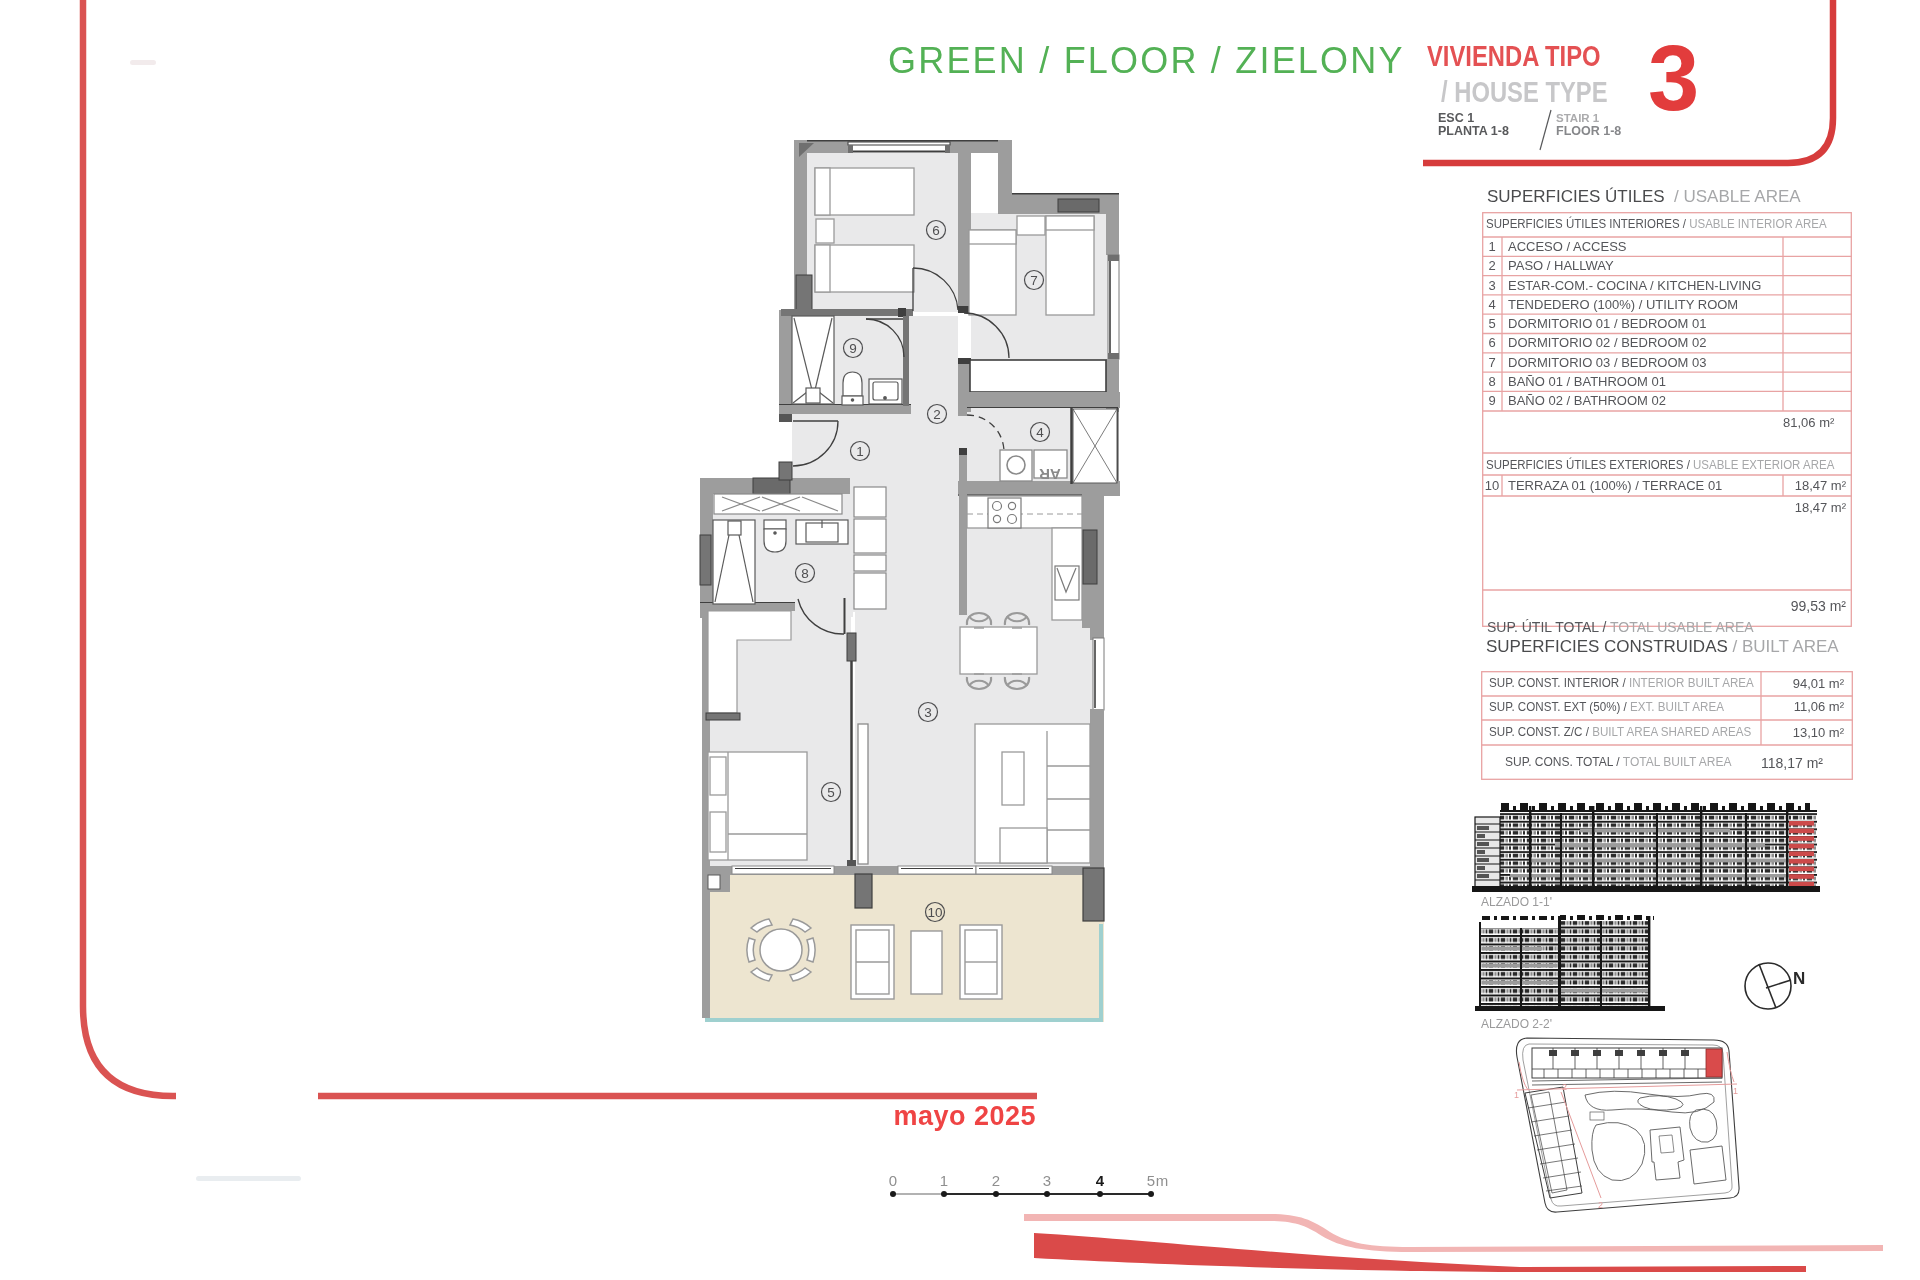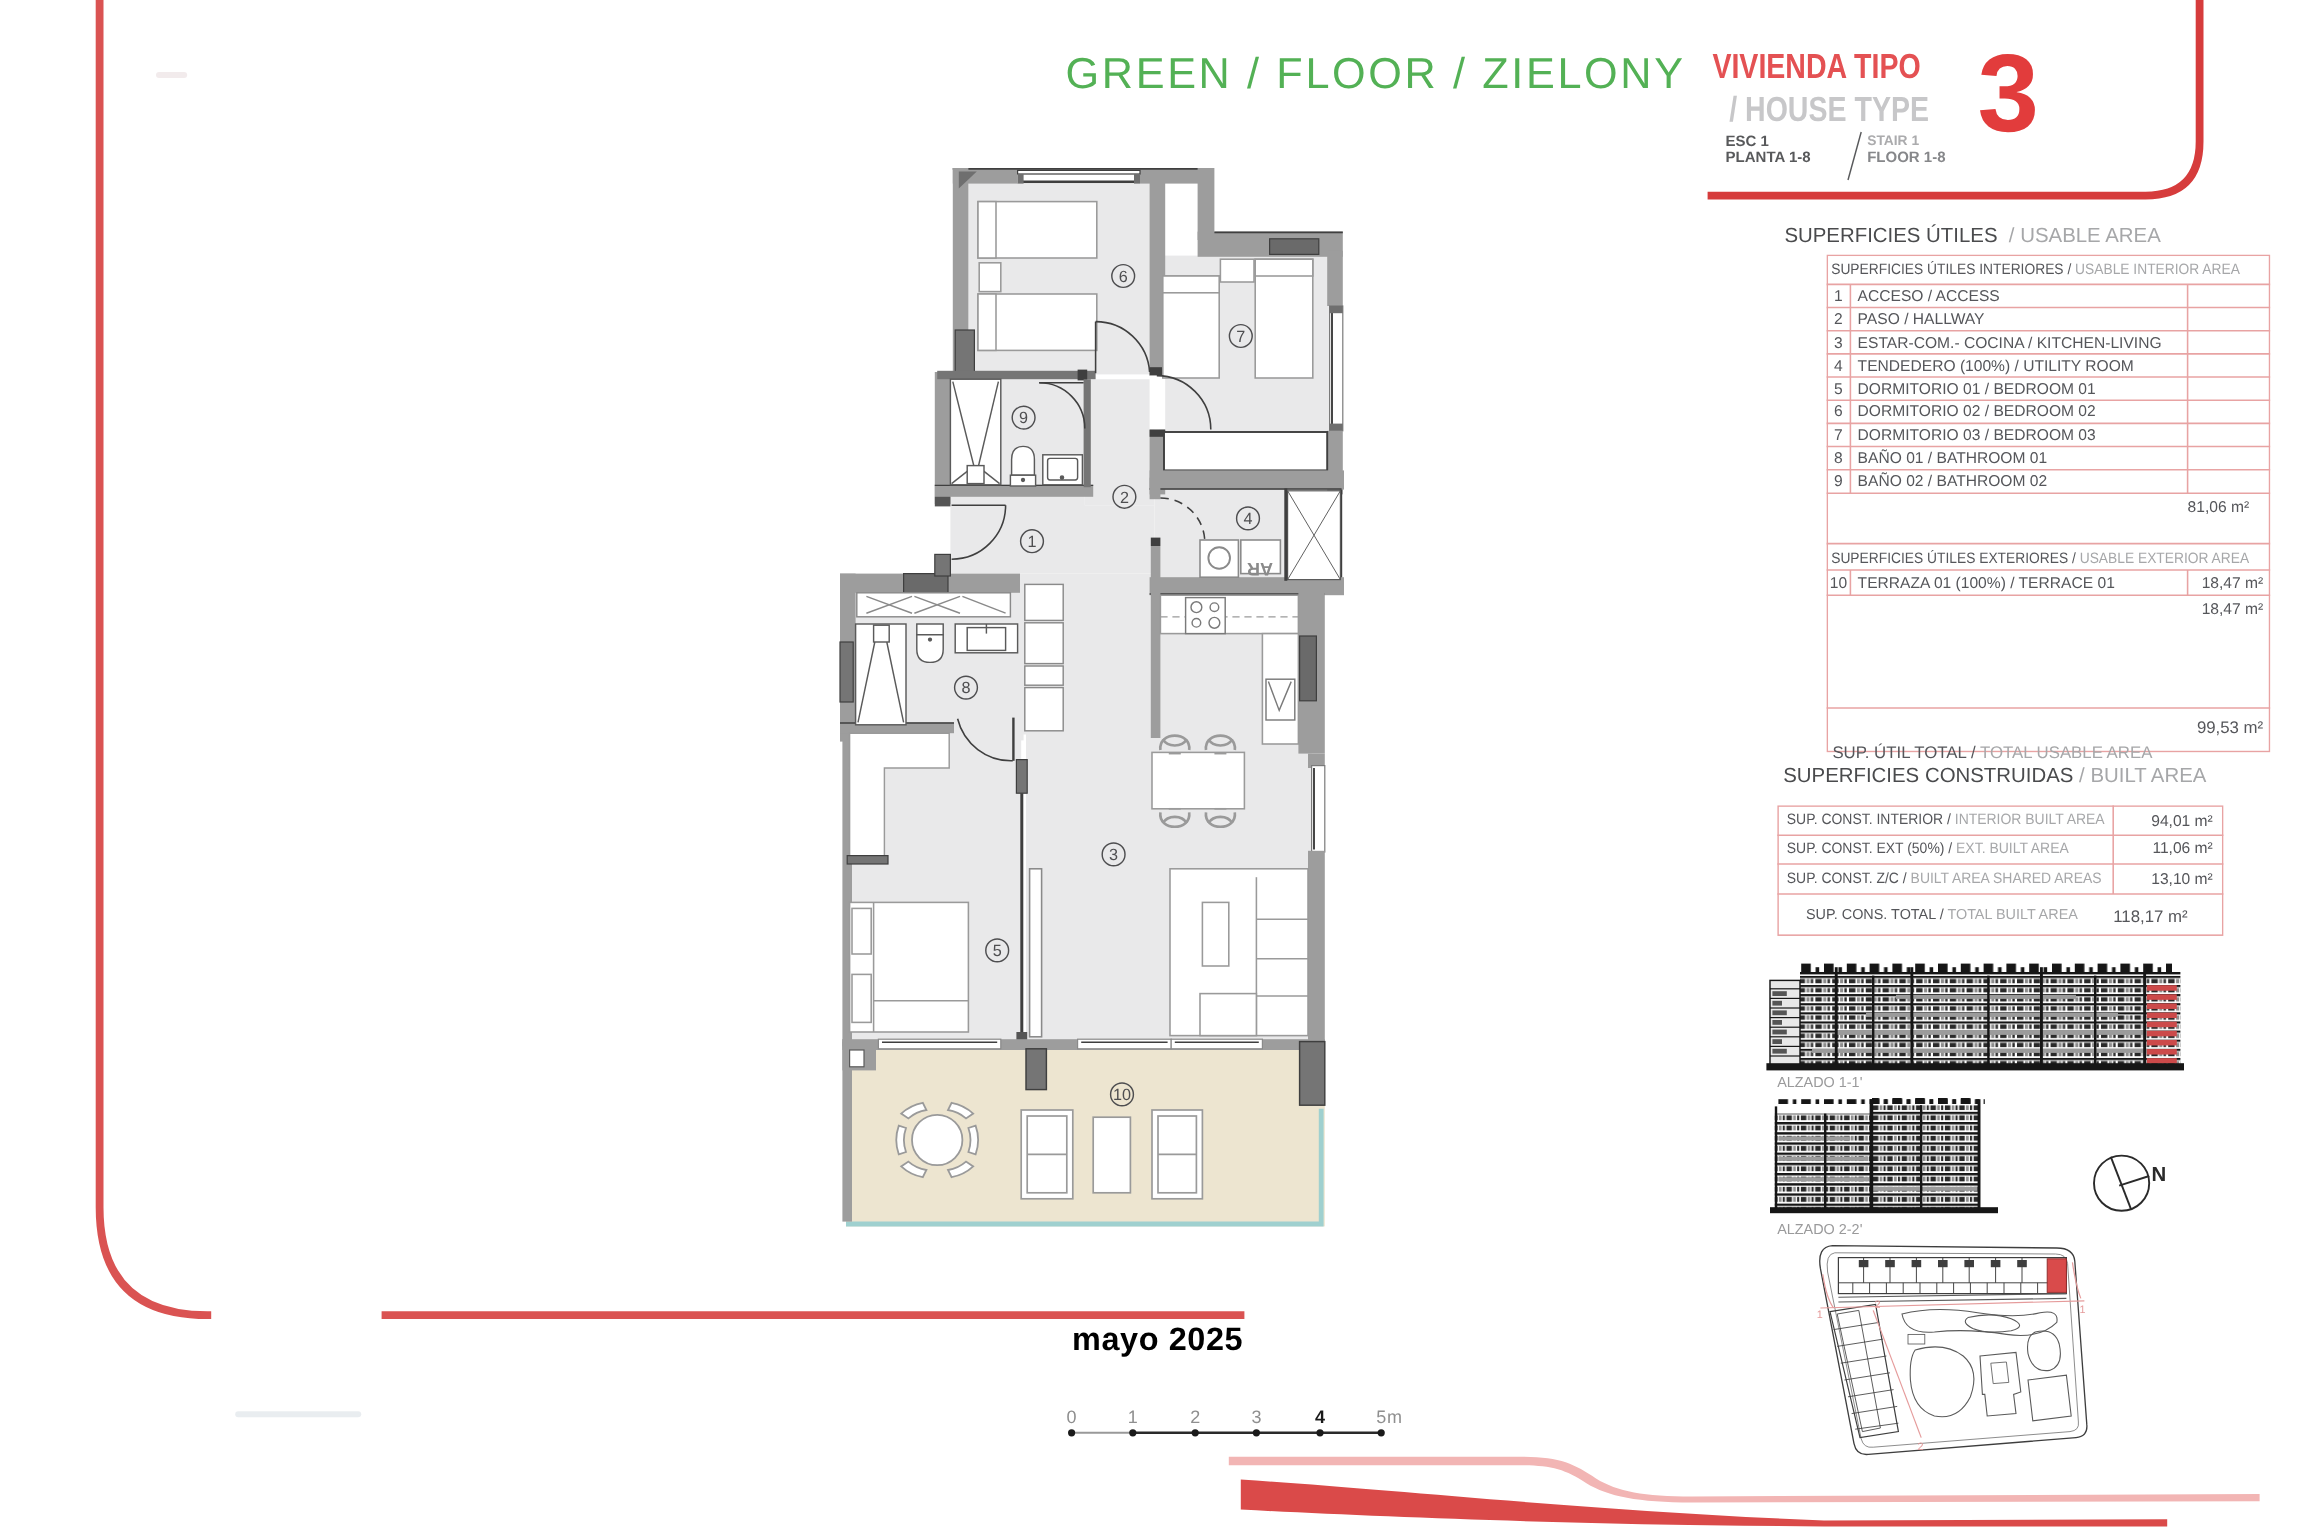--- a/index.html
+++ b/index.html
@@ -607,21 +607,21 @@
 <div class="abs" style="left:1648px;top:26px;font-size:92px;font-weight:bold;color:#e23c3c;">3</div>
 
 <div class="abs" style="left:1438px;top:112px;font-size:12.5px;font-weight:bold;color:#58595b;line-height:13px;">ESC 1<br>PLANTA 1-8</div>
 <div class="abs" style="left:1556px;top:112px;font-size:11.5px;font-weight:bold;color:#ababad;line-height:13px;">STAIR 1<br><span style="color:#86878a;font-size:12.5px;">FLOOR 1-8</span></div>
 <svg class="abs" style="left:1530px;top:105px" width="30" height="50">
     <line x1="21" y1="5" x2="10" y2="45" stroke="#58595b" stroke-width="1.2"></line>
   </svg>
 
 <div class="abs" style="left:1487px;top:187px;font-size:17px;color:#4a4b4d;white-space:nowrap;">SUPERFICIES ÚTILES&nbsp; <span class="gy">/ USABLE AREA</span></div>
 
-<div class="abs" style="left:1482px;top:212px;width:339px;height:415px;font-size:13px;color:#55565a;margin-left:40px;">
+<div class="abs" style="left:1482px;top:212px;width:339px;height:415px;font-size:13px;color:#55565a;">
   <svg class="abs" style="left:0;top:0" width="370" height="415">
     <g fill="none" stroke="#e8a3a3" stroke-width="1.3">
       <rect x="0.7" y="0.7" width="368.6" height="413.6"></rect>
       <line x1="0" y1="25" x2="370" y2="25"></line>
       <line x1="0" y1="44.3" x2="370" y2="44.3"></line>
       <line x1="0" y1="63.6" x2="370" y2="63.6"></line>
       <line x1="0" y1="82.9" x2="370" y2="82.9"></line>
       <line x1="0" y1="102.2" x2="370" y2="102.2"></line>
       <line x1="0" y1="121.5" x2="370" y2="121.5"></line>
       <line x1="0" y1="140.8" x2="370" y2="140.8"></line>
@@ -682,13 +682,13 @@
   <div class="abs" style="left:8px;top:5px;white-space:nowrap;font-size:12.5px;transform:scaleX(0.93);transform-origin:0 0;">SUP. CONST. INTERIOR / <span class="gy">INTERIOR BUILT AREA</span></div>
   <div class="abs" style="left:8px;top:29px;white-space:nowrap;font-size:12.5px;transform:scaleX(0.93);transform-origin:0 0;">SUP. CONST. EXT (50%) / <span class="gy">EXT. BUILT AREA</span></div>
   <div class="abs" style="left:8px;top:54px;white-space:nowrap;font-size:12.5px;transform:scaleX(0.93);transform-origin:0 0;">SUP. CONST. Z/C / <span class="gy">BUILT AREA SHARED AREAS</span></div>
   <div class="abs" style="left:283px;top:5px;width:80px;text-align:right;">94,01 m²</div>
   <div class="abs" style="left:283px;top:28px;width:80px;text-align:right;">11,06 m²</div>
   <div class="abs" style="left:283px;top:54px;width:80px;text-align:right;">13,10 m²</div>
   <div class="abs" style="left:24px;top:84px;font-size:12px;white-space:nowrap;">SUP. CONS. TOTAL / <span class="gy">TOTAL BUILT AREA</span></div>
   <div class="abs" style="left:280px;top:84px;width:84px;text-align:left;font-size:14px;">118,17 m²</div>
 </div>
 
-<div class="abs" style="left:886px;top:1101px;width:150px;text-align:right;font-size:27px;font-weight:bold;color:#000000;letter-spacing:0.5px;">mayo 2025</div>
+<div class="abs" style="left:886px;top:1101px;width:150px;text-align:right;font-size:27px;font-weight:bold;color:#ef4444;letter-spacing:0.5px;">mayo 2025</div>
 
 </body></html>

